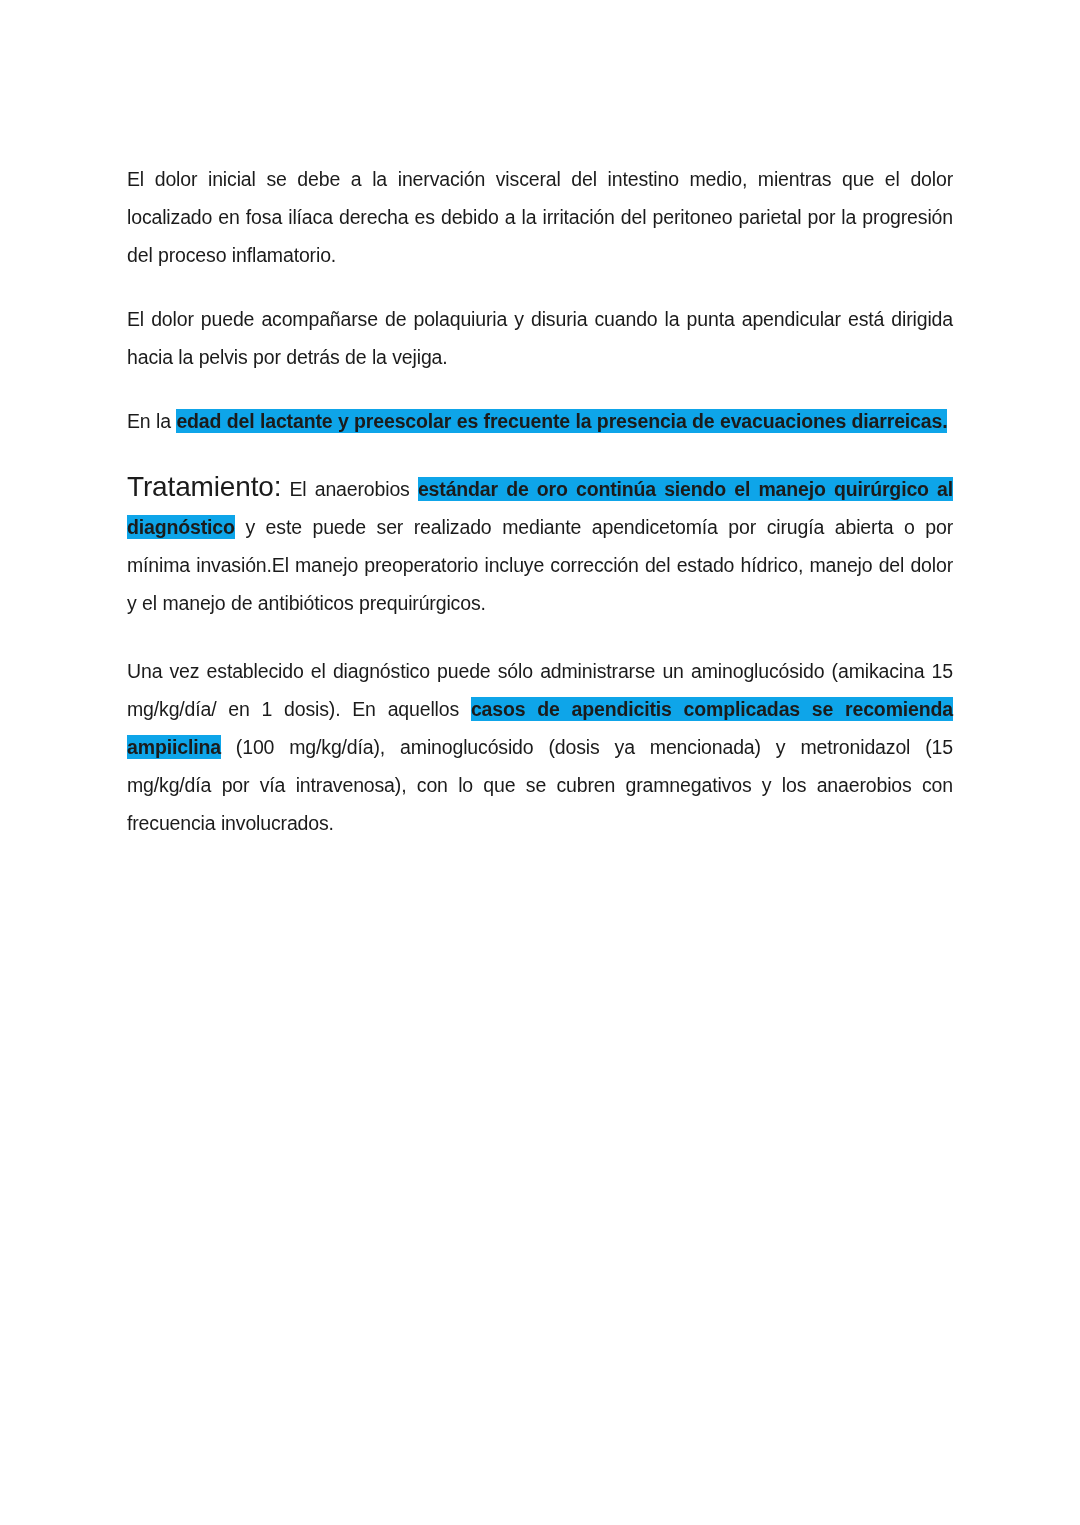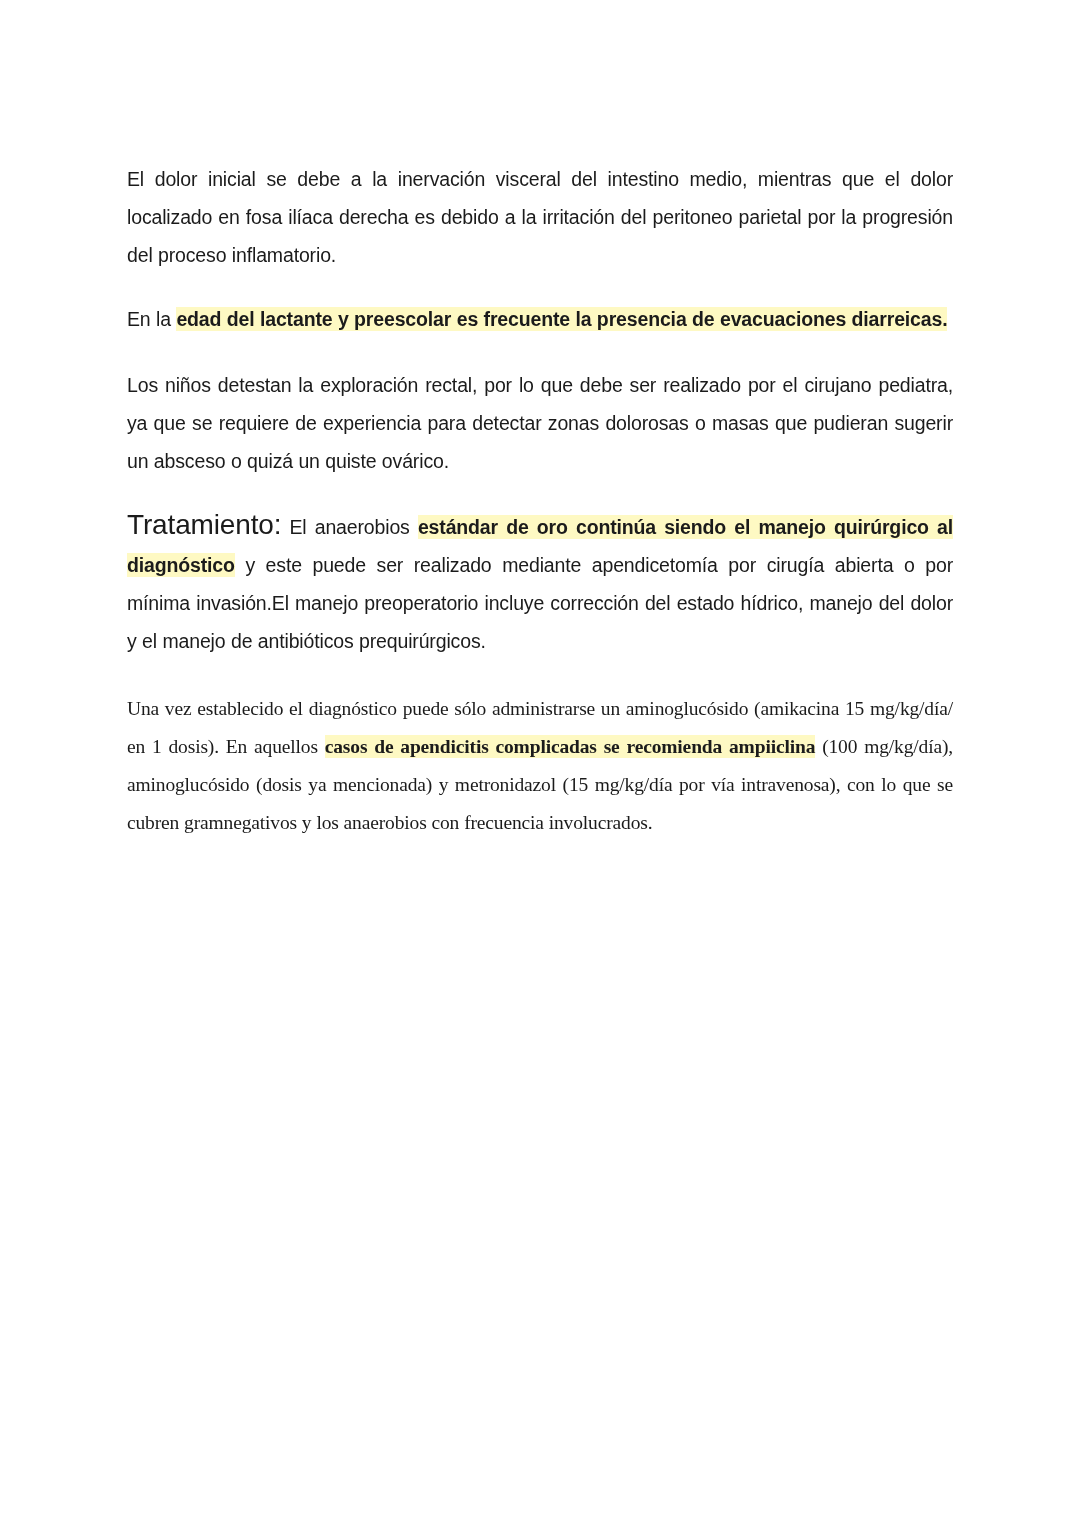--- a/index.html
+++ b/index.html
@@ -28,30 +28,29 @@
     line-height: 38px;
     color: #1b1b1b;
     text-align: justify;
     text-justify: inter-word;
     margin: 0 0 26px 0;
     letter-spacing: -0.15px;
     word-spacing: 0.2px;
   }
   .para:last-child {
     margin-bottom: 16px;
-    font-family: Liberation Serif, serif;
   }
   .para.tight {
     text-align: left;
   }
   .para.gap-lg {
     margin-bottom: 30px;
   }
   .hl {
-    background-color: #fef9c3;
+    background-color: #0ea5e9;
     font-weight: bold;
     box-decoration-break: clone;
     -webkit-box-decoration-break: clone;
     padding: 1px 0;
   }
   .lead {
     font-size: 28px;
   }
   .para.p-highlight-line {
     margin-bottom: 28px;
@@ -60,28 +59,28 @@
 </head>
 <body>
 
 <div class="page">
   <div class="content">
 
     <p class="para">
       <span>El dolor inicial se debe a la inervación visceral del intestino medio, mientras que el dolor localizado en fosa ilíaca derecha es debido a la irritación del peritoneo parietal por la progresión del proceso inflamatorio.</span>
     </p>
 
+    <p class="para">
+      <span>El dolor puede acompañarse de polaquiuria y disuria cuando la punta apendicular está dirigida hacia la pelvis por detrás de la vejiga.</span>
+    </p>
 
     <p class="para tight p-highlight-line">
       <span>En la </span><span class="hl">edad del lactante y preescolar es frecuente la presencia de evacuaciones diarreicas.</span>
     </p>
 
-    <p class="para">
-      <span>Los niños detestan la exploración rectal, por lo que debe ser realizado por el cirujano pediatra, ya que se requiere de experiencia para detectar zonas dolorosas o masas que pudieran sugerir un absceso o quizá un quiste ovárico.</span>
-    </p>
 
     <p class="para gap-lg">
       <span class="lead">Tratamiento:</span><span> El anaerobios </span><span class="hl">estándar de oro continúa siendo el manejo quirúrgico al diagnóstico</span><span> y este puede ser realizado mediante apendicetomía por cirugía abierta o por mínima invasión.El manejo preoperatorio incluye corrección del estado hídrico, manejo del dolor y el manejo de antibióticos prequirúrgicos.</span>
     </p>
 
     <p class="para">
       <span>Una vez establecido el diagnóstico puede sólo administrarse un aminoglucósido (amikacina 15 mg/kg/día/ en 1 dosis). En aquellos </span><span class="hl">casos de apendicitis complicadas se recomienda ampiiclina</span><span> (100 mg/kg/día), aminoglucósido (dosis ya mencionada) y metronidazol (15 mg/kg/día por vía intravenosa), con lo que se cubren gramnegativos y los anaerobios con frecuencia involucrados.</span>
     </p>
 
   </div>

